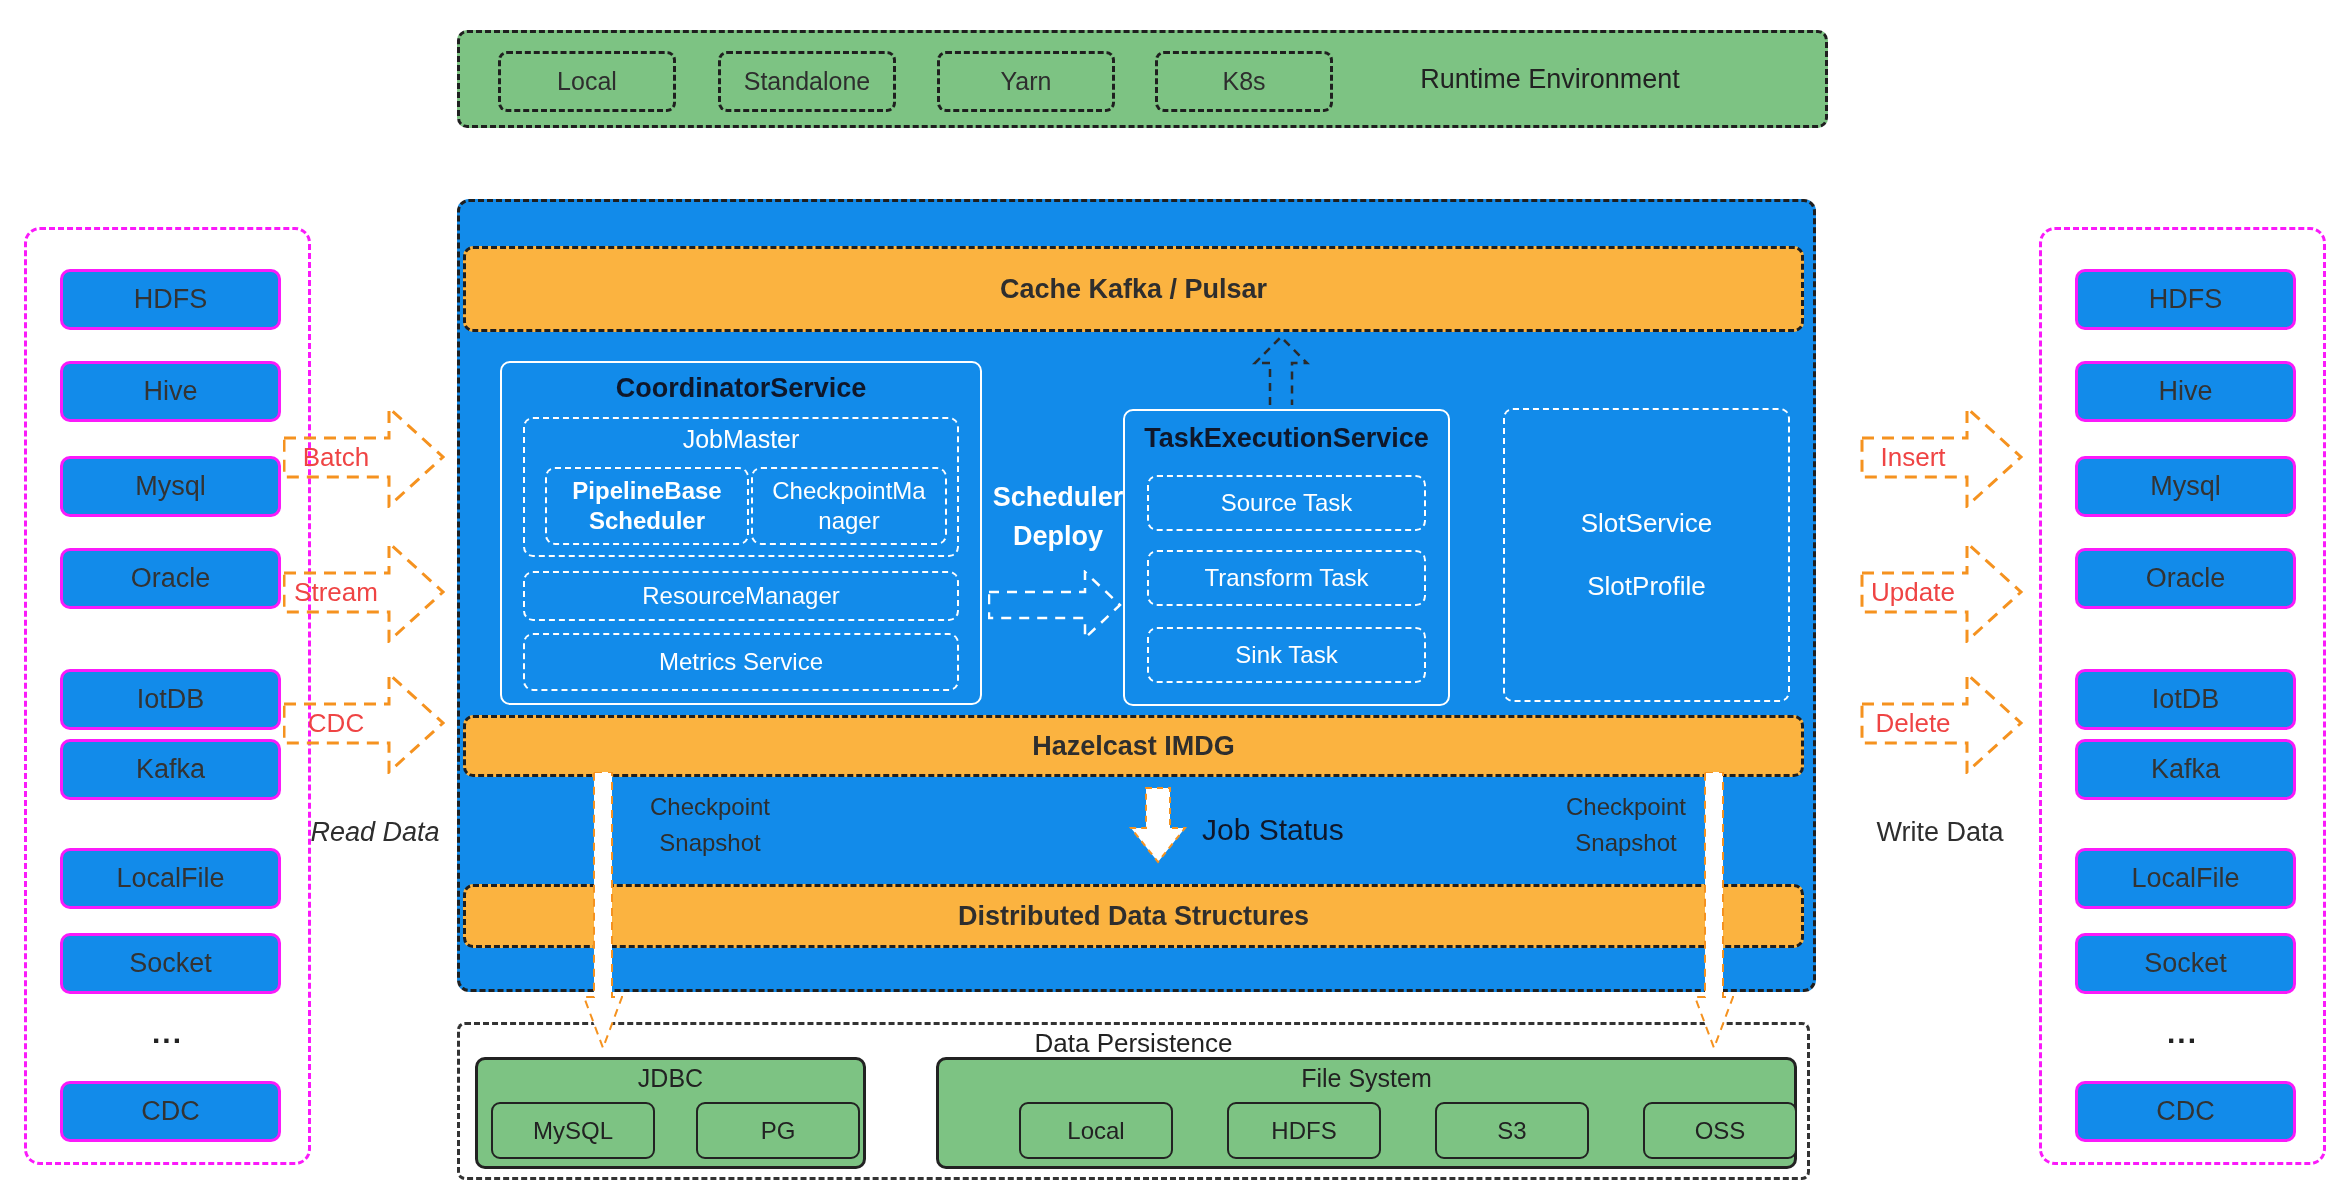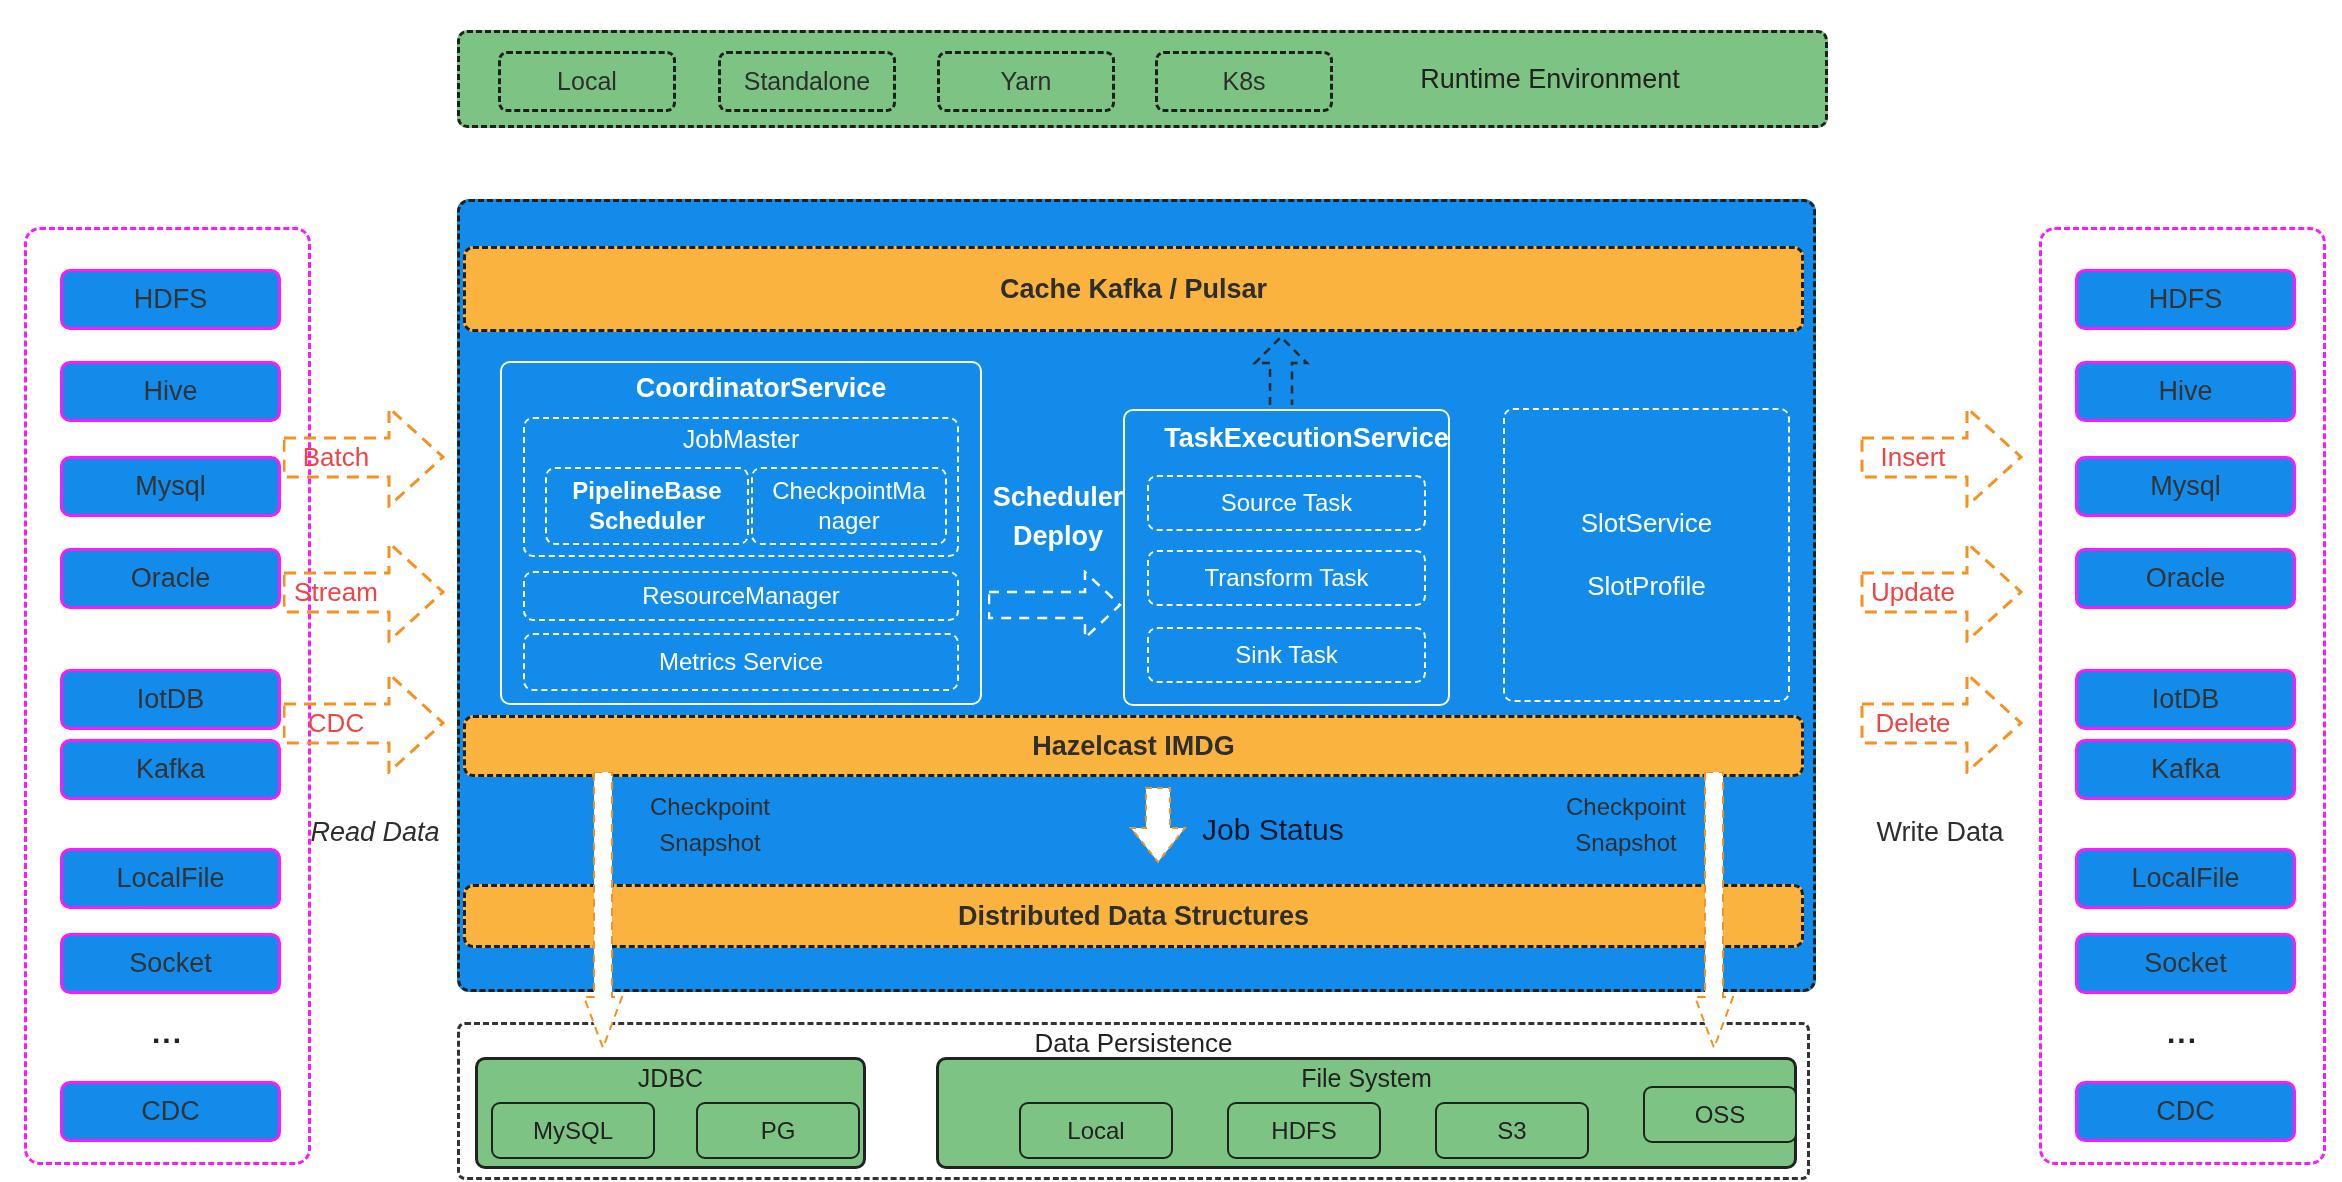--- a/index.html
+++ b/index.html
@@ -24,21 +24,21 @@
   .flow-arrow svg{position:absolute;left:0;top:0;}
   .flow-label{position:absolute;left:0;top:32px;width:106px;height:39px;display:flex;align-items:center;justify-content:center;font-size:26px;color:#ef4444;}
   .flow-caption{font-size:27px;color:#2e2e2e;}
 
   
   #core{background:#128BEA;border:3px dashed #1f1f1f;border-radius:12px;}
   .core-title{font-family:"DejaVu Sans Mono","Liberation Mono",monospace;font-weight:bold;font-size:29px;color:#222;letter-spacing:1px;}
   .bar-orange{background:#FBB340;border:3px dashed #1f1f1f;border-radius:10px;font-size:27px;font-weight:600;color:#2e2e2e;}
   .white-solid{border:2px solid #ffffff;border-radius:10px;}
   .white-dashed{border:2px dashed #ffffff;border-radius:10px;}
-  .core-box-title{color:#ffffff;font-size:27px;font-weight:600;margin-left:20px;}
+  .core-box-title{color:#0f172a;font-size:27px;font-weight:600;}
   .core-sub-title{color:#fff;font-size:25px;}
   .core-leaf{color:#fff;font-size:24px;line-height:1.25;}
   .break-word{word-break:break-all;}
   .sched-label{color:#fff;font-size:27px;font-weight:600;line-height:1.45;}
   .slot-text{color:#fff;font-size:26px;}
   .dark-note{font-size:24px;color:#2e2e2e;line-height:1.5;}
   .job-status-label{font-size:30px;color:#0f172a;}
 
   
   #persistence{background:#fff;border:3px dashed #333;border-radius:8px;}
@@ -246,21 +246,21 @@
       <div class="abs flex-c green-box-title" style="left:0;top:2px;width:855px;height:32px;">File System</div>
       <div class="abs green-leaf flex-c" style="left:80px;top:42px;width:150px;height:53px;">
           <span>Local</span>
         </div>
       <div class="abs green-leaf flex-c" style="left:288px;top:42px;width:150px;height:53px;">
           <span>HDFS</span>
         </div>
       <div class="abs green-leaf flex-c" style="left:496px;top:42px;width:150px;height:53px;">
           <span>S3</span>
         </div>
-      <div class="abs green-leaf flex-c" style="left:704px;top:26px;width:150px;height:53px;">
+      <div class="abs green-leaf flex-c" style="left:704px;top:42px;width:150px;height:53px;">
           <span>OSS</span>
         </div>
     </div>
   </div>
 
   <svg class="abs" style="left:583px;top:772px;" width="40" height="278" viewBox="0 0 40 278">
     <path d="M11 0 H29 V225 H39 L20 276 L1 225 H11 Z" fill="#ffffff" stroke="#F5921F" stroke-width="2" stroke-dasharray="8 6"></path>
   </svg>
   <svg class="abs" style="left:1694px;top:772px;" width="40" height="278" viewBox="0 0 40 278">
     <path d="M11 0 H29 V225 H39 L20 276 L1 225 H11 Z" fill="#ffffff" stroke="#F5921F" stroke-width="2" stroke-dasharray="8 6"></path>

